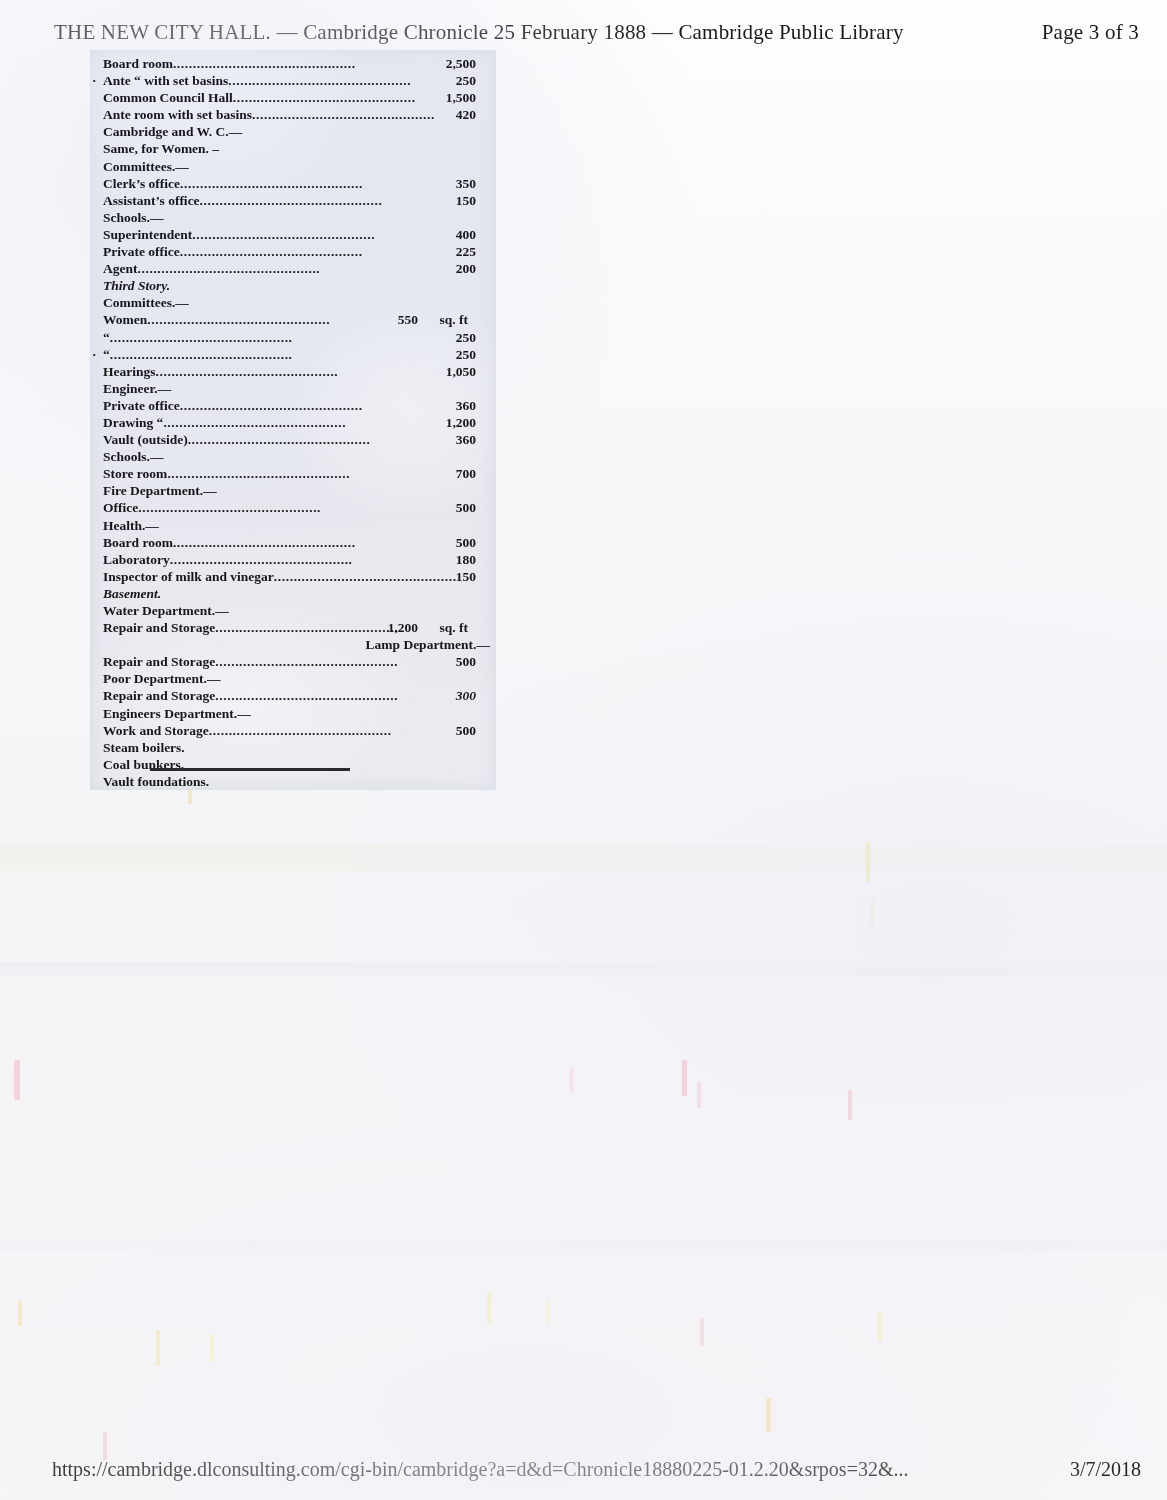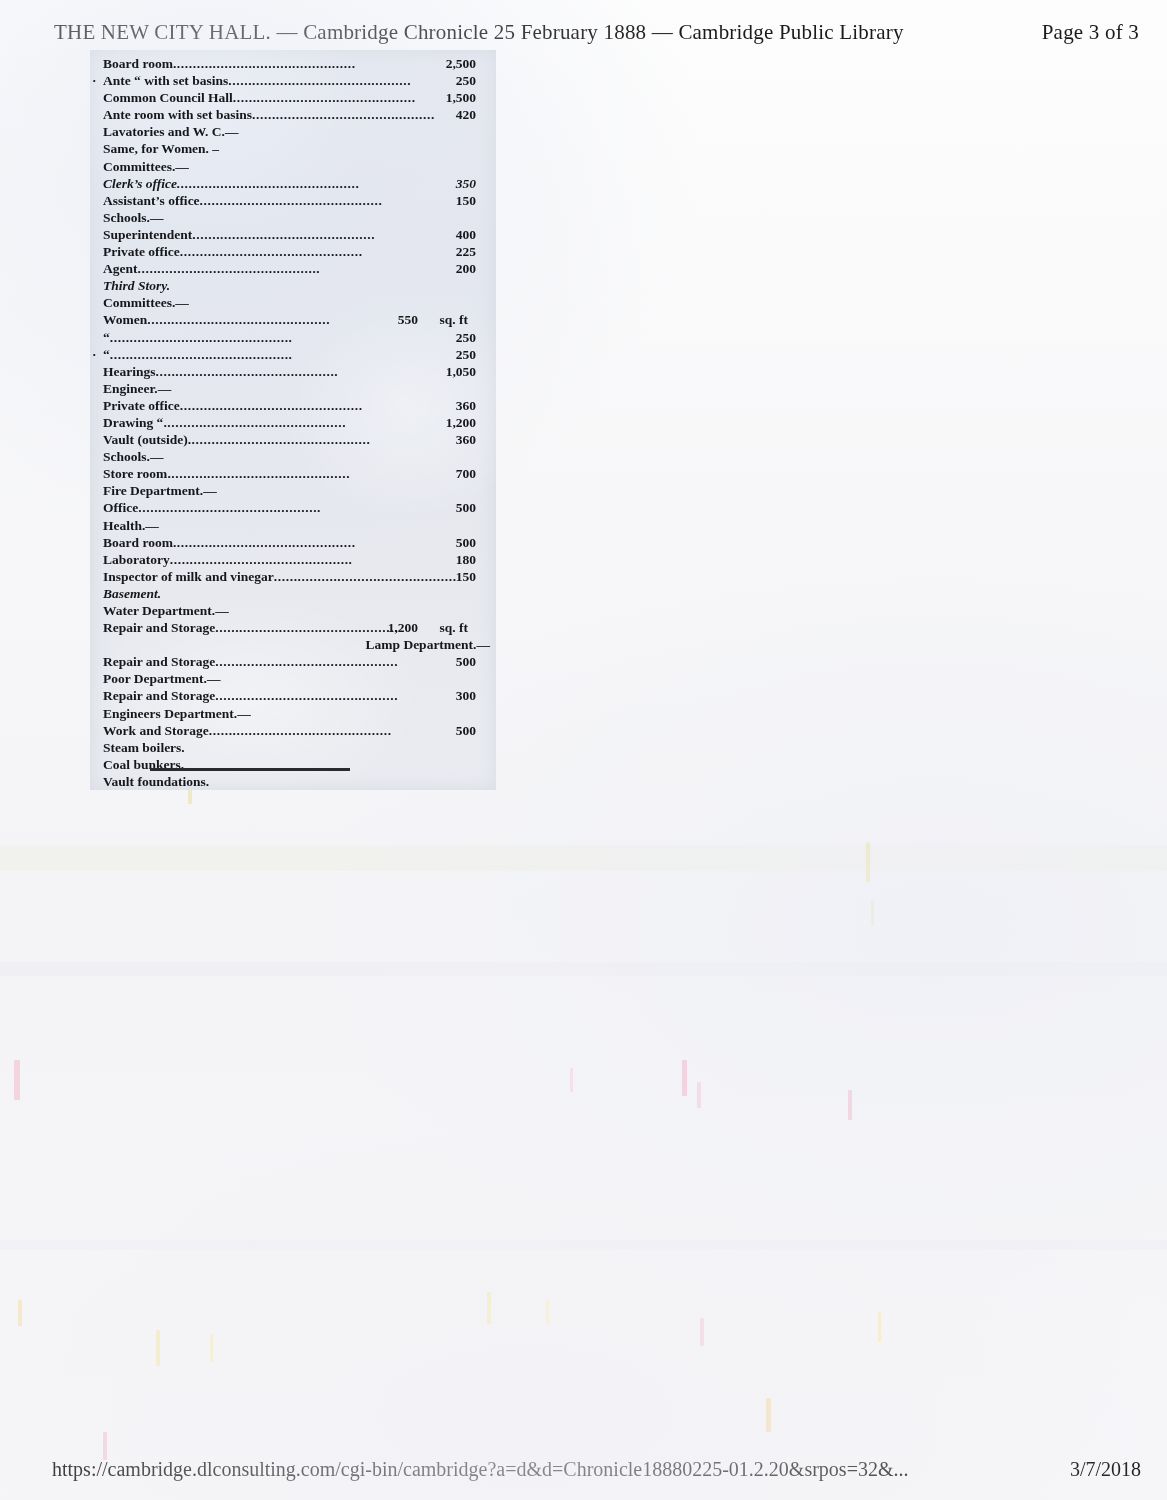--- a/index.html
+++ b/index.html
@@ -183,24 +183,24 @@
     <div class="title">THE NEW CITY HALL. — Cambridge Chronicle 25 February 1888 — Cambridge Public Library</div>
     <div class="pageno">Page 3 of 3</div>
   </div>
 
   <div class="clipping">
     <div class="clip-inner" id="clip-lines">
         <div class="line" style="overflow: hidden; width: 406px; box-sizing: border-box; padding-right: 6px;"><span class="lbl">Board room</span><span class="dots">..............................................</span><span class="val-num" style="right: 20px;">2,500</span></div>
         <div class="line" style="overflow: hidden; width: 406px; box-sizing: border-box; padding-right: 6px;"><span class="bullet">·</span><span class="lbl">Ante    “   with set basins</span><span class="dots">..............................................</span><span class="val-num" style="right: 20px;">250</span></div>
         <div class="line" style="overflow: hidden; width: 406px; box-sizing: border-box; padding-right: 6px;"><span class="lbl">Common Council Hall</span><span class="dots">..............................................</span><span class="val-num" style="right: 20px;">1,500</span></div>
         <div class="line" style="overflow: hidden; width: 406px; box-sizing: border-box; "><span class="lbl">Ante room with set basins</span><span class="dots">..............................................</span><span class="val-num" style="right: 20px;">420</span></div>
-        <div class="line" style="overflow: hidden; width: 406px; box-sizing: border-box; padding-right: 6px;"><span class="lbl">Lavatories and W. C.—</span></div>
+        <div class="line" style="overflow: hidden; width: 406px; box-sizing: border-box; padding-right: 6px;"><span class="lbl">Cambridge and W. C.—</span></div>
         <div class="line" style="overflow: hidden; width: 406px; box-sizing: border-box; padding-right: 6px;"><span class="lbl">Same, for Women. –</span></div>
         <div class="line" style="overflow: hidden; width: 406px; box-sizing: border-box; padding-right: 6px;"><span class="lbl">Committees.—</span></div>
-        <div class="line" style="overflow: hidden; width: 406px; box-sizing: border-box; padding-right: 0; font-style: italic;"><span class="lbl">Clerk’s office</span><span class="dots">..............................................</span><span class="val-num" style="right: 20px;">350</span></div>
+        <div class="line" style="overflow: hidden; width: 406px; box-sizing: border-box; padding-right: 0;"><span class="lbl">Clerk’s office</span><span class="dots">..............................................</span><span class="val-num" style="right: 20px;">350</span></div>
         <div class="line" style="overflow: hidden; width: 406px; box-sizing: border-box; padding-right: 12px;"><span class="lbl">Assistant’s office</span><span class="dots">..............................................</span><span class="val-num" style="right: 20px;">150</span></div>
         <div class="line" style="overflow: hidden; width: 406px; box-sizing: border-box; padding-right: 6px;"><span class="lbl">Schools.—</span></div>
         <div class="line" style="overflow: hidden; width: 406px; box-sizing: border-box; padding-right: 21px;"><span class="lbl">Superintendent</span><span class="dots">..............................................</span><span class="val-num" style="right: 20px;">400</span></div>
         <div class="line" style="overflow: hidden; width: 406px; box-sizing: border-box; padding-right: 6px;"><span class="lbl">Private office</span><span class="dots">..............................................</span><span class="val-num" style="right: 20px;">225</span></div>
         <div class="line" style="overflow: hidden; width: 406px; box-sizing: border-box; padding-right: 6px;"><span class="lbl">Agent</span><span class="dots">..............................................</span><span class="val-num" style="right: 20px;">200</span></div>
         <div class="line italic" style="overflow: hidden; width: 406px; box-sizing: border-box; padding-right: 6px;"><span class="lbl">Third Story.</span></div>
         <div class="line" style="overflow: hidden; width: 406px; box-sizing: border-box; padding-right: 6px;"><span class="lbl">Committees.—</span></div>
         <div class="line" style="overflow: hidden; width: 406px; box-sizing: border-box; padding-right: 6px;"><span class="lbl">Women</span><span class="dots">..............................................</span><span class="val-num" style="right: 78px;">550</span><span class="val-unit" style="right: 28px; position: absolute;">sq. ft</span></div>
         <div class="line" style="overflow: hidden; width: 406px; box-sizing: border-box; padding-right: 6px;"><span class="lbl">    “</span><span class="dots">..............................................</span><span class="val-num" style="right: 20px;">250</span></div>
         <div class="line" style="overflow: hidden; width: 406px; box-sizing: border-box; padding-right: 6px;"><span class="bullet">·</span><span class="lbl">    “</span><span class="dots">..............................................</span><span class="val-num" style="right: 20px;">250</span></div>
@@ -216,21 +216,21 @@
         <div class="line" style="overflow: hidden; width: 406px; box-sizing: border-box; "><span class="lbl">Health.—</span></div>
         <div class="line" style="overflow: hidden; width: 406px; box-sizing: border-box; padding-right: 6px;"><span class="lbl">Board room</span><span class="dots">..............................................</span><span class="val-num" style="right: 20px;">500</span></div>
         <div class="line" style="overflow: hidden; width: 406px; box-sizing: border-box; padding-right: 6px;"><span class="lbl">Laboratory</span><span class="dots">..............................................</span><span class="val-num" style="right: 20px;">180</span></div>
         <div class="line" style="overflow: hidden; width: 406px; box-sizing: border-box; padding-right: 6px;"><span class="lbl">Inspector of milk and vinegar</span><span class="dots">..............................................</span><span class="val-num" style="right: 20px;">150</span></div>
         <div class="line italic" style="overflow: hidden; width: 406px; box-sizing: border-box; padding-right: 6px;"><span class="lbl">Basement.</span></div>
         <div class="line" style="overflow: hidden; width: 406px; box-sizing: border-box; padding-right: 6px;"><span class="lbl">Water Department.—</span></div>
         <div class="line" style="overflow: hidden; width: 406px; box-sizing: border-box; padding-right: 6px;"><span class="lbl">Repair and Storage</span><span class="dots">..............................................</span><span class="val-num" style="right: 78px;">1,200</span><span class="val-unit" style="right: 28px; position: absolute;">sq. ft</span></div>
         <div class="line" style="overflow: hidden; width: 406px; box-sizing: border-box; padding-right: 6px; text-align: right;"><span class="lbl">Lamp Department.—</span></div>
         <div class="line" style="overflow: hidden; width: 406px; box-sizing: border-box; padding-right: 6px;"><span class="lbl">Repair and Storage</span><span class="dots">..............................................</span><span class="val-num" style="right: 20px;">500</span></div>
         <div class="line" style="overflow: hidden; width: 406px; box-sizing: border-box; padding-right: 14px;"><span class="lbl">Poor Department.—</span></div>
-        <div class="line" style="overflow: hidden; width: 406px; box-sizing: border-box; padding-right: 6px;"><span class="lbl">Repair and Storage</span><span class="dots">..............................................</span><span class="val-num" style="right: 20px;">300</span></div>
+        <div class="line" style="overflow: hidden; width: 406px; box-sizing: border-box; padding-right: 6px;"><span class="lbl">Repair and Storage</span><span class="dots">..............................................</span><span class="val-num" style="right: 20px; font-style: italic;">300</span></div>
         <div class="line" style="overflow: hidden; width: 406px; box-sizing: border-box; padding-right: 6px;"><span class="lbl">Engineers Department.—</span></div>
         <div class="line" style="overflow: hidden; width: 406px; box-sizing: border-box; padding-right: 6px;"><span class="lbl">Work and Storage</span><span class="dots">..............................................</span><span class="val-num" style="right: 20px;">500</span></div>
         <div class="line" style="overflow: hidden; width: 406px; box-sizing: border-box; padding-right: 6px;"><span class="lbl">Steam boilers.</span></div>
         <div class="line" style="overflow: hidden; width: 406px; box-sizing: border-box; padding-right: 6px;"><span class="lbl">Coal bunkers.</span></div>
         <div class="line" style="overflow: hidden; width: 406px; box-sizing: border-box; padding-right: 6px;"><span class="lbl">Vault foundations.</span></div>
       </div>
     <div class="rule"></div>
   </div>
 
   <div class="footer">

